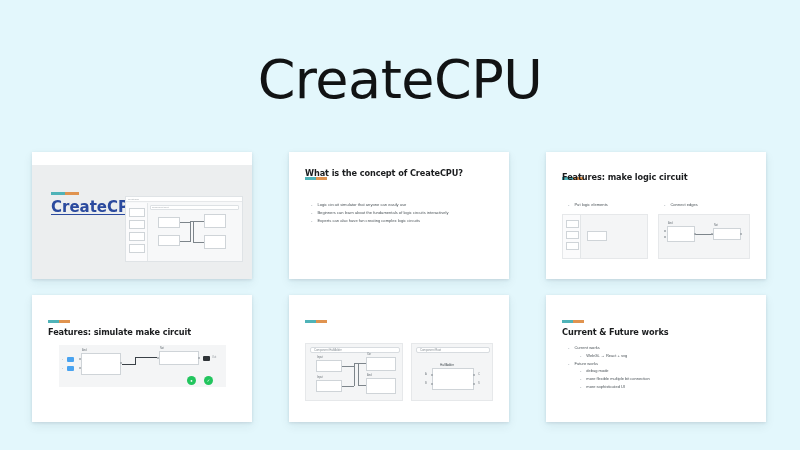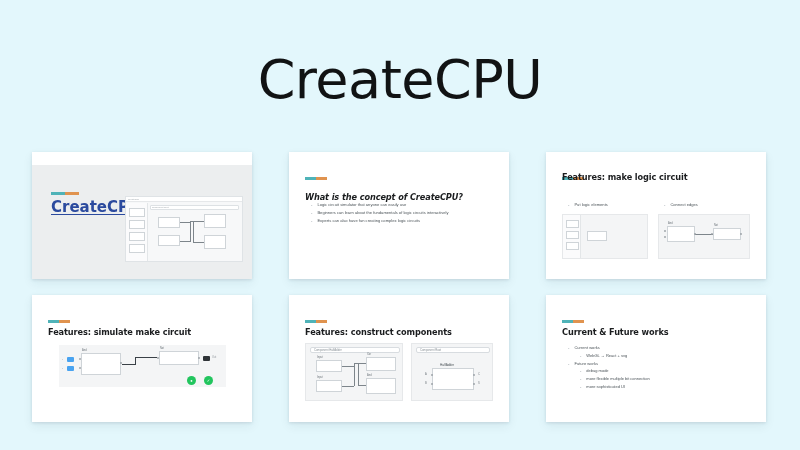--- a/index.html
+++ b/index.html
@@ -116,21 +116,21 @@
             <div class="wire" style="left:64px;top:24px;width:14px;height:0.6px;"></div>
             <div class="wire" style="left:67px;top:45px;width:11px;height:0.6px;"></div>
           </div>
         </div>
       </div>
     </div>
 
     <div class="slide">
       <div class="slide-inner">
         <div class="accent-bar" style="left:16px;top:25px;"></div>
-        <div class="slide-heading" style="left:16px;top:40px;font-style:italic;">What is the concept of CreateCPU?</div>
+        <div class="slide-heading" style="left:16px;top:16px;">What is the concept of CreateCPU?</div>
         <div class="bullets" style="left:22px;top:50px;">
           <div class="bullet">
             <span class="dash">-</span>
             <span class="txt">Logic circuit simulator that anyone can easily use</span>
           </div>
           <div class="bullet">
             <span class="dash">-</span>
             <span class="txt">Beginners can learn about the fundamentals of logic circuits interactively</span>
           </div>
           <div class="bullet">
@@ -209,21 +209,20 @@
 
           <div class="gbtn" style="left:128px;top:31px;">●</div>
           <div class="gbtn" style="left:145px;top:31px;">✓</div>
         </div>
       </div>
     </div>
 
     <div class="slide">
       <div class="slide-inner">
         <div class="accent-bar" style="left:16px;top:25px;"></div>
-        <div class="slide-heading" style="left:16px;top:32px;">Features: construct components</div>
 
         <div class="panel" style="left:16px;top:48px;width:98px;height:58px;">
           <div class="toolbar" style="left:4px;top:3px;width:90px;height:6px;">
             <span>Component   HalfAdder</span>
           </div>
           <div class="mini" style="left:10px;top:16px;width:26px;height:12px;"></div>
           <div class="gate-lbl" style="left:11px;top:12px;">Input</div>
           <div class="mini" style="left:10px;top:36px;width:26px;height:12px;"></div>
           <div class="gate-lbl" style="left:11px;top:32px;">Input</div>
           <div class="mini" style="left:60px;top:13px;width:30px;height:14px;"></div>

